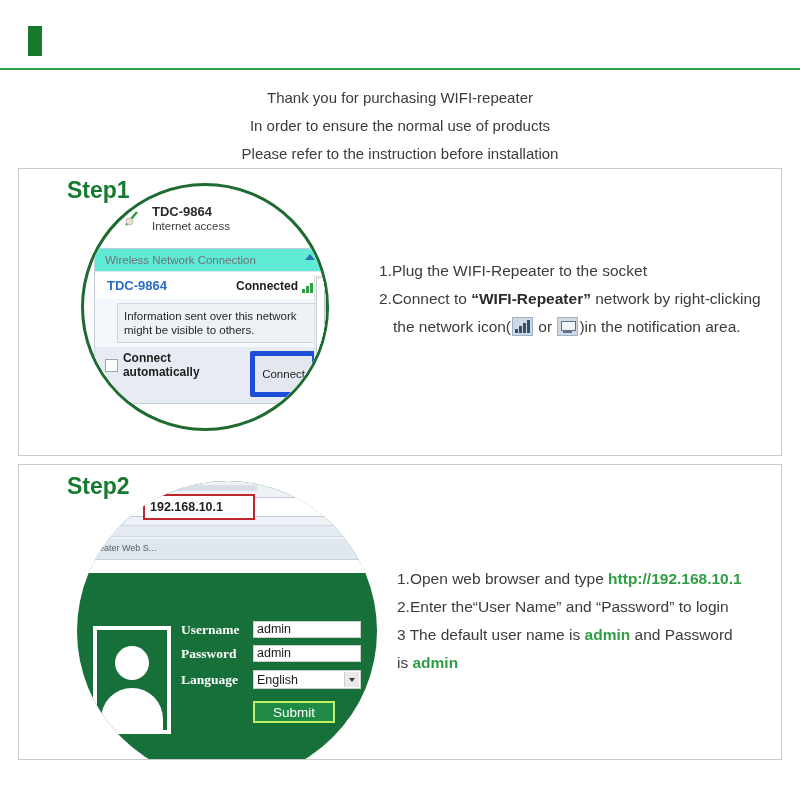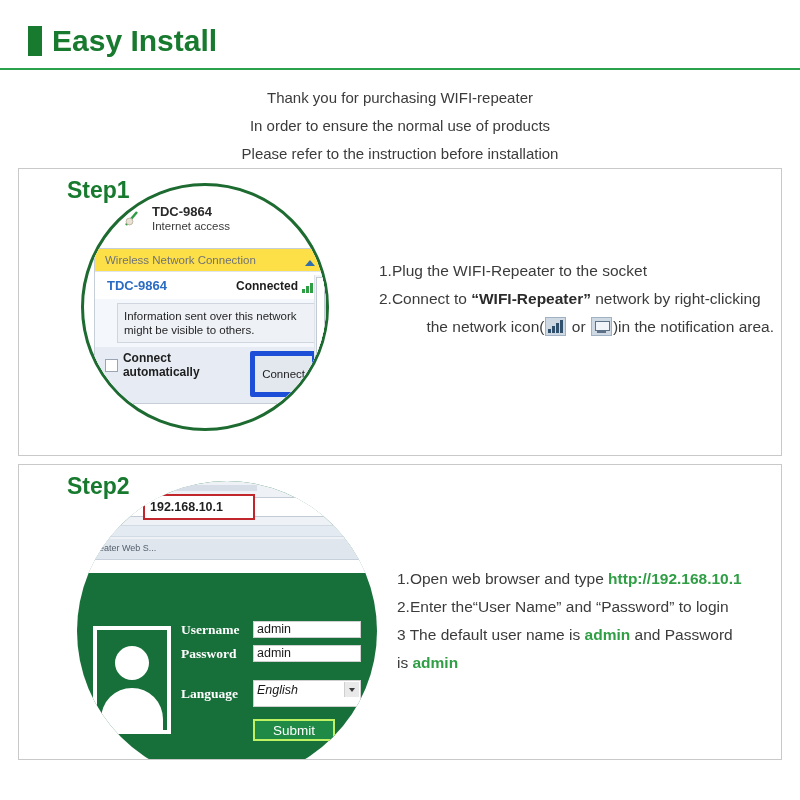--- a/index.html
+++ b/index.html
@@ -124,24 +124,24 @@
   .net-panel {
     position: absolute;
     left: 10px; top: 62px;
     width: 232px;
     background: #f4f7fb;
     border: 1px solid #c6ced8;
     box-sizing: border-box;
   }
   .net-hdr {
     display: flex;
-    align-items: flex-end;
+    align-items: flex-start;
     justify-content: space-between;
     padding: 5px 8px 5px 10px;
-    background: #fde047;
+    background: #5eead4;
     border-bottom: 1px solid #dfe5ec;
   }
   .net-hdr-text {
     font-size: 11.5px;
     color: #6f7277;
   }
   .chev-up {
     width: 0; height: 0;
     border-left: 5px solid transparent;
     border-right: 5px solid transparent;
@@ -252,21 +252,21 @@
     position: absolute;
     font-size: 15.5px;
     color: #3b3b3b;
     line-height: 28px;
   }
   #step1-instructions { left: 360px; top: 88px; width: 395px; }
   #step2-instructions { left: 378px; top: 100px; width: 390px; }
   .ins-line { white-space: nowrap; }
   .b { font-weight: bold; color: #2b2b2b; }
   .green { color: #2f9e44; font-weight: bold; text-align: right; }
-  .indent { padding-left: 14px; text-align: right; }
+  .indent { padding-left: 14px; }
 
   .mini-icon {
     display: inline-block;
     vertical-align: -4px;
     width: 19px; height: 17px;
     border: 1px solid #9fb1c2;
     background: #cfd9e3;
     position: relative;
     overflow: hidden;
     margin: 0 1px;
@@ -407,21 +407,21 @@
   .login-form {
     position: absolute;
     left: 104px; top: 140px;
     width: 190px;
   }
   .form-row {
     display: flex;
     align-items: center;
     margin-bottom: 7px;
   }
-  .form-row.gap { margin-top: 18px; }
+  .form-row.gap { margin-top: 8px; }
   .form-label {
     width: 72px;
     font-size: 13.5px;
     color: #ffffff;
     font-family: "Liberation Serif", serif;
     font-weight: bold;
     text-align: left;
   }
   .form-input {
     width: 108px;
@@ -433,29 +433,28 @@
     color: #1a1a1a;
     padding: 0 3px;
     line-height: 15px;
     font-family: "Liberation Sans", sans-serif;
     overflow: hidden;
     white-space: nowrap;
   }
   .form-select {
     position: relative;
     width: 108px;
-    height: 27px;
+    height: 19px;
     background: #ffffff;
     border: 1px solid #cfcfcf;
     box-sizing: border-box;
     font-size: 12.5px;
     color: #1a1a1a;
     padding: 1px 3px;
     line-height: 16px;
-    font-style: italic;
   }
   .form-select .arrow {
     position: absolute;
     right: 1px; top: 1px;
     width: 14px; height: 15px;
     background: #e9e9e9;
     border-left: 1px solid #cfcfcf;
   }
   .form-select .arrow::after {
     content: "";
@@ -479,21 +478,20 @@
     align-items: center;
     justify-content: center;
   }
 </style>
 </head>
 <body>
 
 <div class="header">
   <div class="header-title-row">
     <div class="accent-bar"></div>
-    <div class="header-title">Easy Install</div>
   </div>
   <div class="header-rule"></div>
 </div>
 
 <div class="intro">
   <div class="intro-line">Thank you for purchasing WIFI-repeater</div>
   <div class="intro-line">In order to ensure the normal use of products</div>
   <div class="intro-line">Please refer to the instruction before installation</div>
 </div>
 

